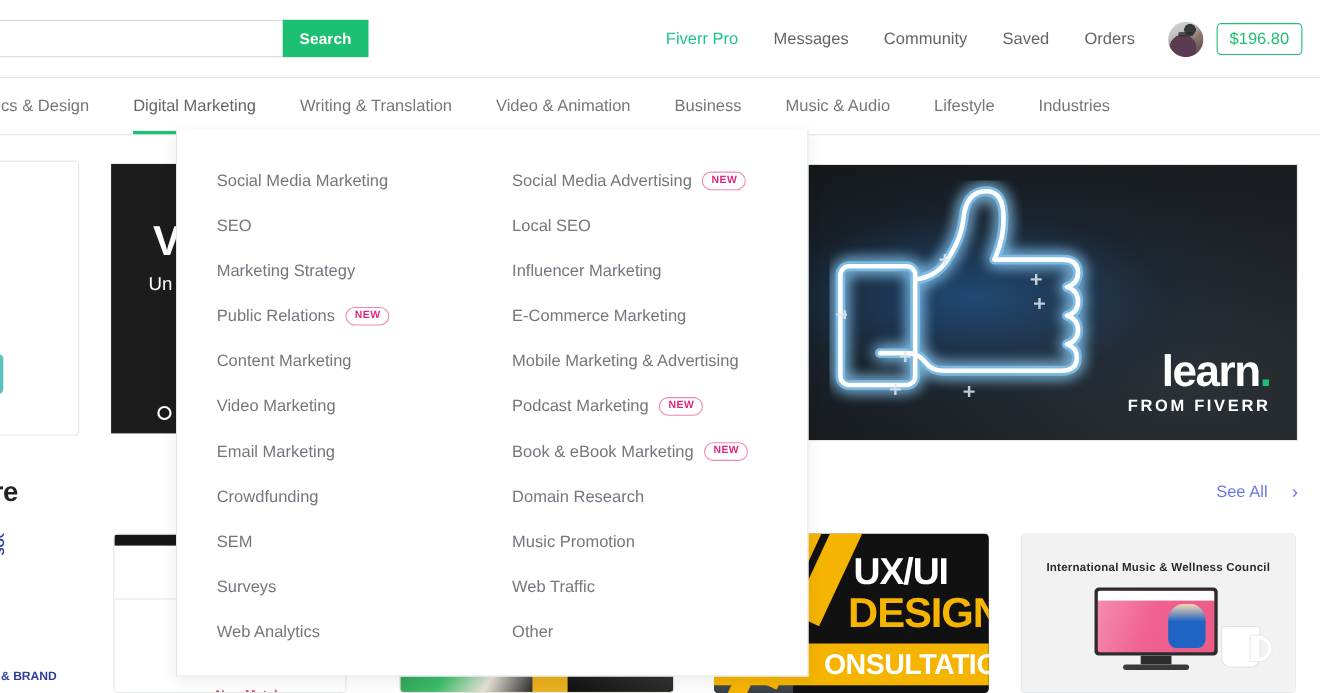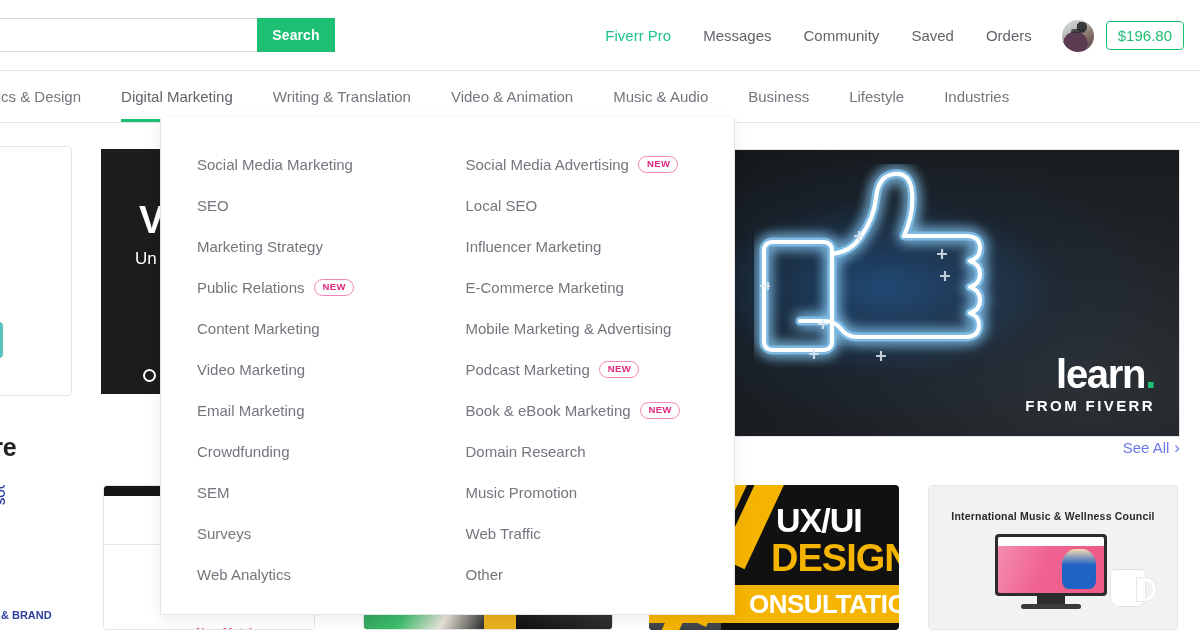--- a/index.html
+++ b/index.html
@@ -105,21 +105,21 @@
   .card-dark .cd-sub{
     position:absolute; left:34px; top:100px; color:#fff;
     font-size:17px; font-weight:400; white-space:nowrap;
   }
   .card-dark .cd-dot{
     position:absolute; left:42px; top:220px; width:13px; height:13px;
     border:2.5px solid #fff; border-radius:50%;
   }
 
   .banner{
-    position:absolute; left:731px; top:26px; width:449px; height:288px;
+    position:absolute; left:731px; top:26px; width:449px; height:252px;
     border:1px solid #e4e5e7; overflow:hidden;
     background:
       radial-gradient(ellipse at 34% 48%, rgba(35,105,180,.55) 0%, rgba(22,45,72,.25) 42%, rgba(0,0,0,0) 68%),
       radial-gradient(ellipse at 80% 80%, #2c3136 0%, #1c2024 55%, #15181b 100%),
       linear-gradient(160deg,#343a40 0%,#23272b 45%,#15181b 100%);
   }
   .banner svg{ position:absolute; left:22px; top:14px; }
   .banner .learn{
     position:absolute; right:24px; bottom:42px;
     color:#fff; font-size:40px; font-weight:700; letter-spacing:-1.3px;
@@ -134,21 +134,21 @@
   
   .row-head{
     position:absolute; top:310px; left:0; width:1200px; height:42px;
   }
   .row-title{
     position:absolute; left:-68px; top:0; font-size:25px; font-weight:700;
     color:#222325; white-space:nowrap; letter-spacing:-.3px;
   }
   .see-all{
     position:absolute; right:20px; top:6px; font-size:15px; color:#6b77e8;
-    display:flex; align-items:center; gap:5px; text-decoration:none;
+    display:flex; align-items:center; gap:22px; text-decoration:none;
   }
   .see-all .chev{ font-size:17px; line-height:1; }
 
   
   .gcards{ position:absolute; top:362px; left:0; width:1200px; height:145px; }
   .gcard{
     position:absolute; top:0; width:250px; height:145px;
     background:#fff; border:1px solid #e4e5e7; border-radius:4px;
     overflow:hidden;
   }
@@ -316,22 +316,22 @@
       <div class="balance">$196.80</div>
     </div>
   </div>
 
   <div class="catnav">
     <div class="catnav-inner">
       <div class="cat">Graphics &amp; Design</div>
       <div class="cat active">Digital Marketing</div>
       <div class="cat">Writing &amp; Translation</div>
       <div class="cat">Video &amp; Animation</div>
+      <div class="cat">Business</div>
       <div class="cat">Music &amp; Audio</div>
-      <div class="cat">Business</div>
       <div class="cat">Lifestyle</div>
       <div class="cat">Industries</div>
     </div>
   </div>
 
   <div class="bg-content">
 
     <div class="card-left">
 
       <div class="cl-btn"></div>

